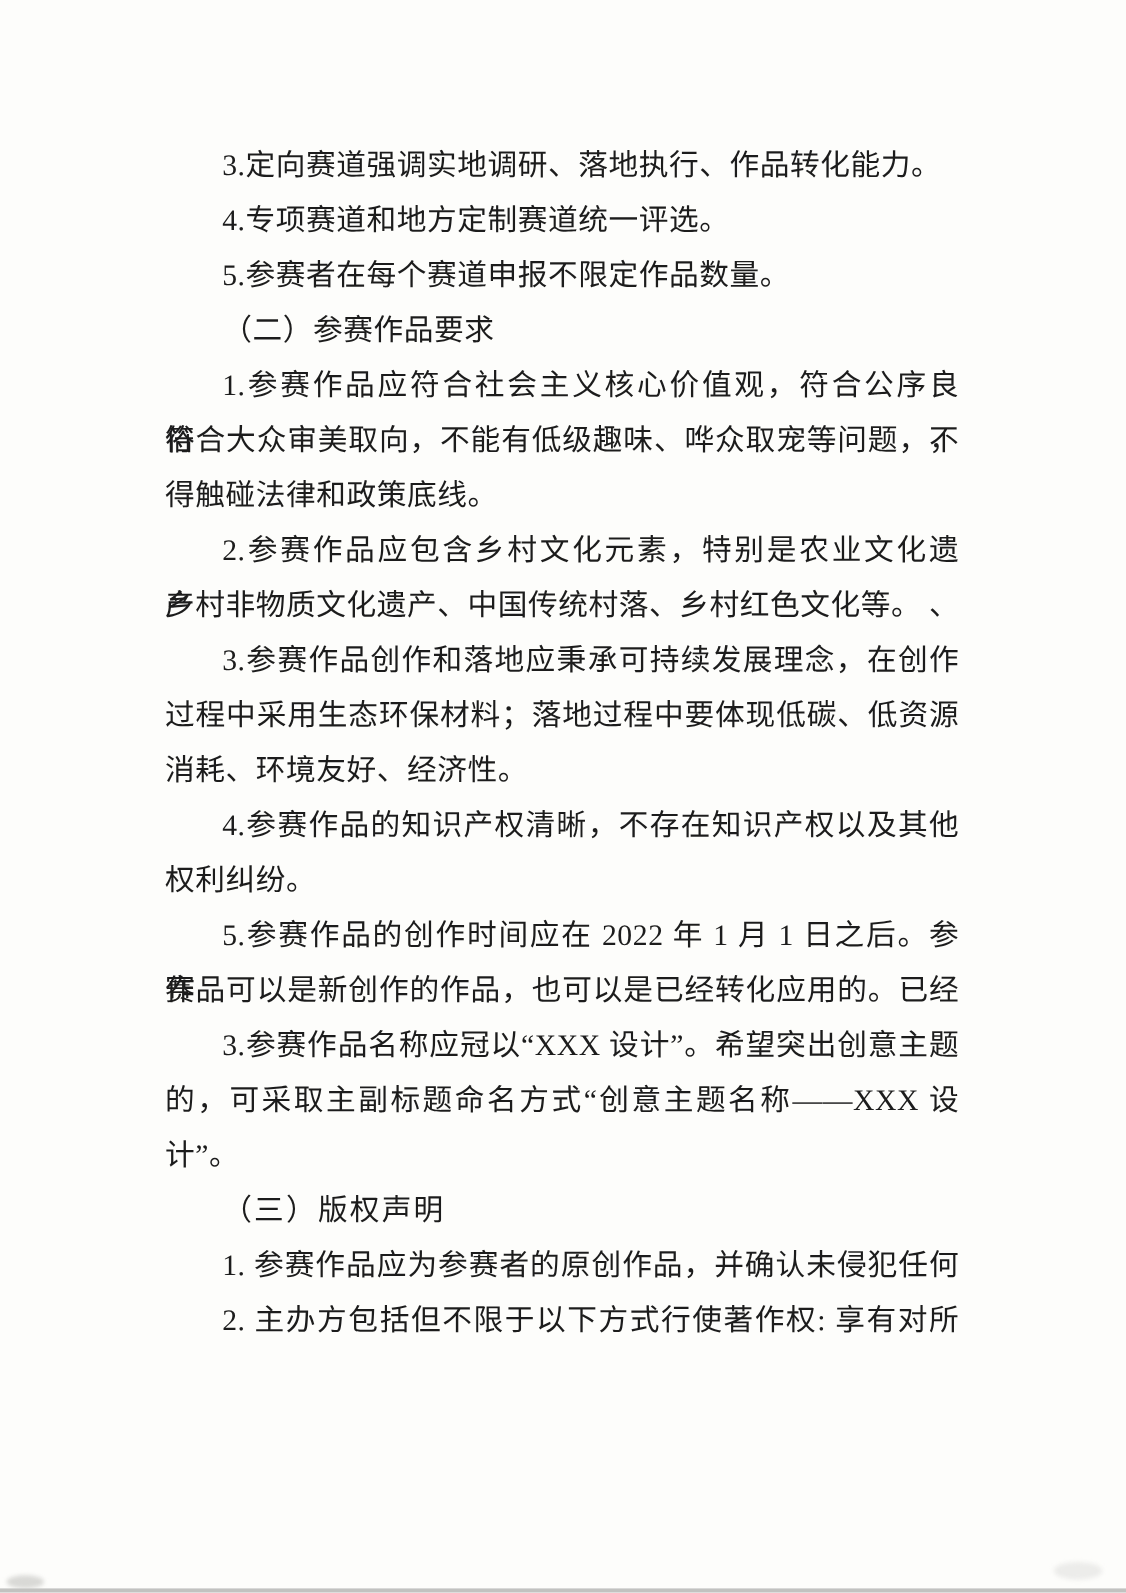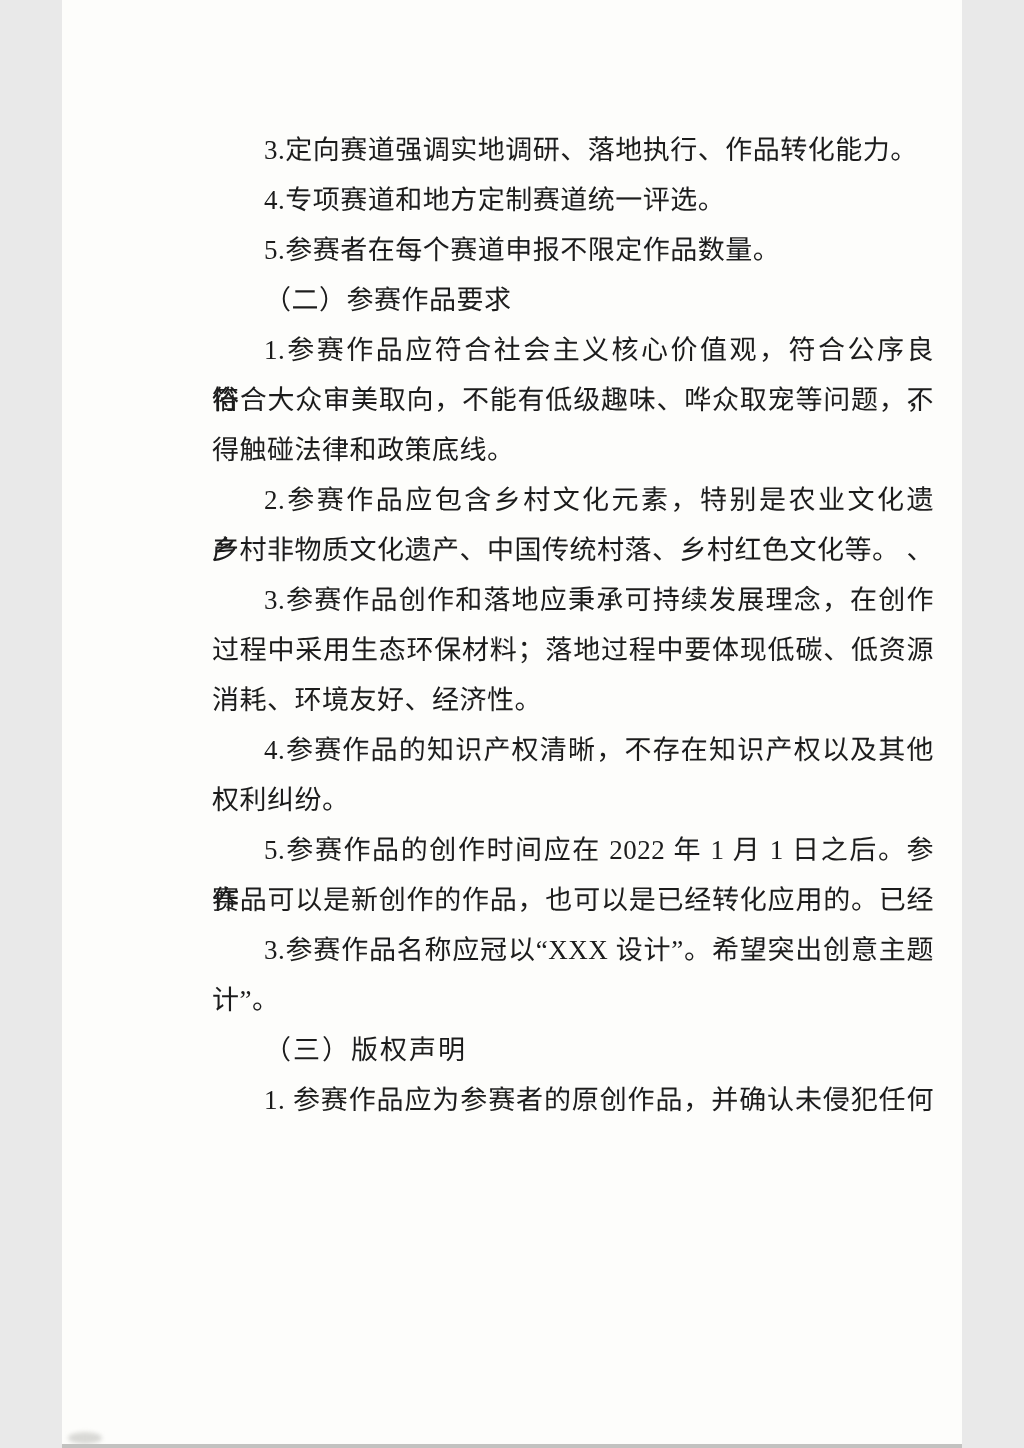--- a/index.html
+++ b/index.html
@@ -2,21 +2,21 @@
 <html lang="zh-CN"><head>
 <meta charset="utf-8">
 <style>
   html, body {
     margin: 0;
     padding: 0;
     background: #e9e9e9;
   }
   .page {
     position: relative;
-    width: 900px;
+    width: 1024px;
     height: 1448px;
     margin: 0 auto;
     background: #fdfdfb;
     overflow: hidden;
     font-family: "Liberation Serif", "DejaVu Serif", serif;
     color: #1c1c1c;
   }
   .textblock {
     position: absolute;
     left: 150px;
@@ -85,21 +85,23 @@
     <div class="line indent just">2.参赛作品应包含乡村文化元素，特别是农业文化遗产、</div>
     <div class="line">乡村非物质文化遗产、中国传统村落、乡村红色文化等。</div>
     <div class="line indent just">3.参赛作品创作和落地应秉承可持续发展理念，在创作</div>
     <div class="line just">过程中采用生态环保材料；落地过程中要体现低碳、低资源</div>
     <div class="line">消耗、环境友好、经济性。</div>
     <div class="line indent just">4.参赛作品的知识产权清晰，不存在知识产权以及其他</div>
     <div class="line">权利纠纷。</div>
     <div class="line indent just">5.参赛作品的创作时间应在 2022 年 1 月 1 日之后。参赛</div>
     <div class="line just">作品可以是新创作的作品，也可以是已经转化应用的。已经</div>
     <div class="line indent just">3.参赛作品名称应冠以“XXX 设计”。希望突出创意主题</div>
+    <div class="line just">的，可采取主副标题命名方式“创意主题名称——XXX 设</div>
     <div class="line">计”。</div>
     <div class="line indent bold">（三）版权声明</div>
     <div class="line indent just">1. 参赛作品应为参赛者的原创作品，并确认未侵犯任何</div>
+    <div class="line indent just">2. 主办方包括但不限于以下方式行使著作权: 享有对所</div>
   </div>
 
   <div class="blob blob-left"></div>
   <div class="blob blob-right"></div>
   <div class="scan-edge"></div>
 </div>
 
 </body></html>

